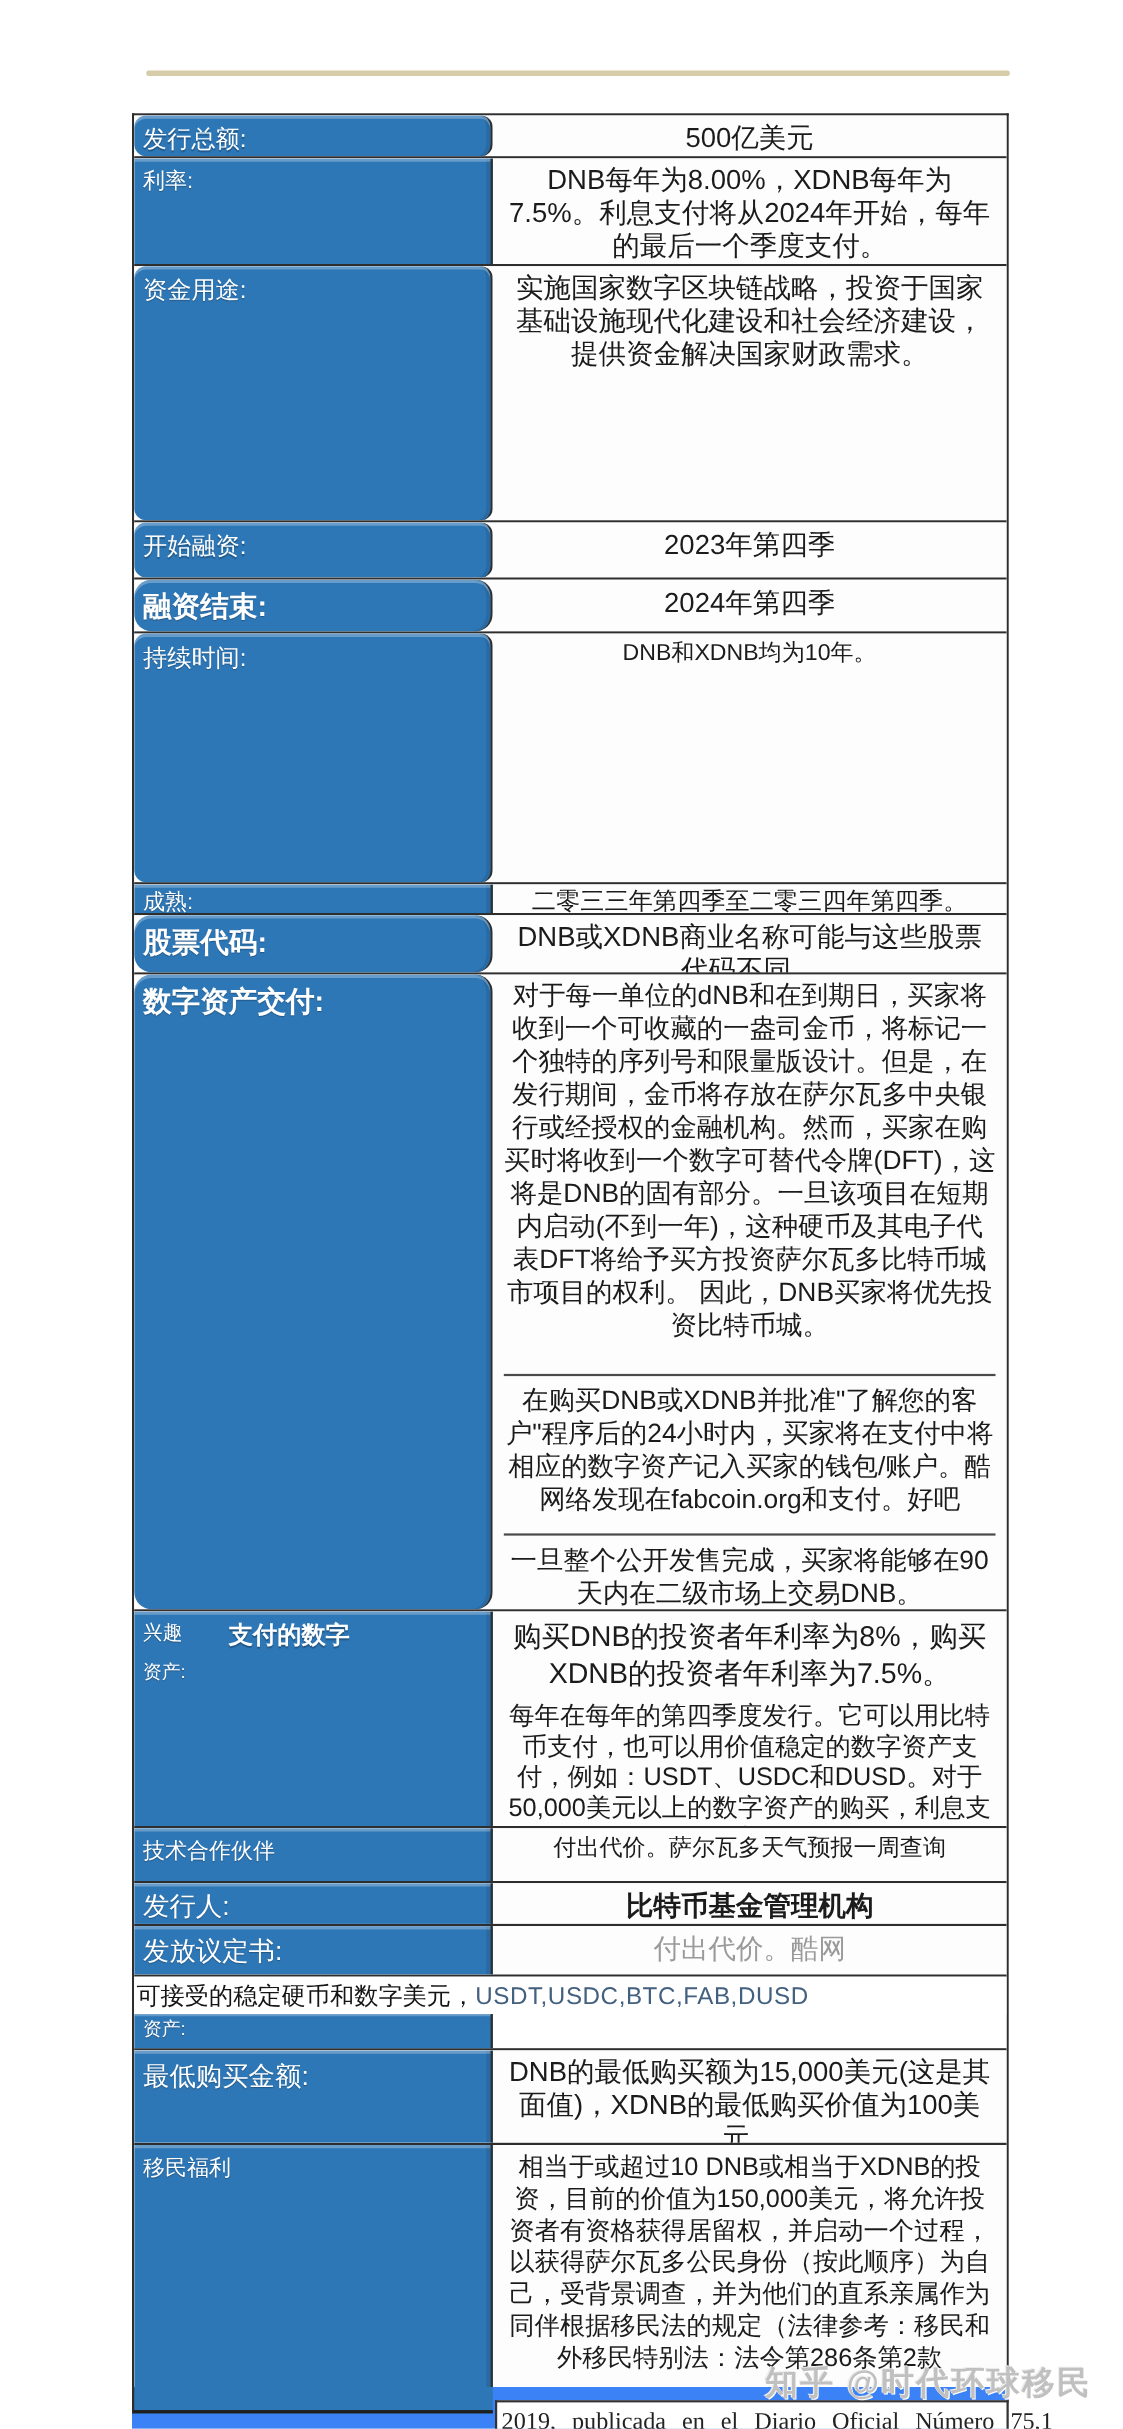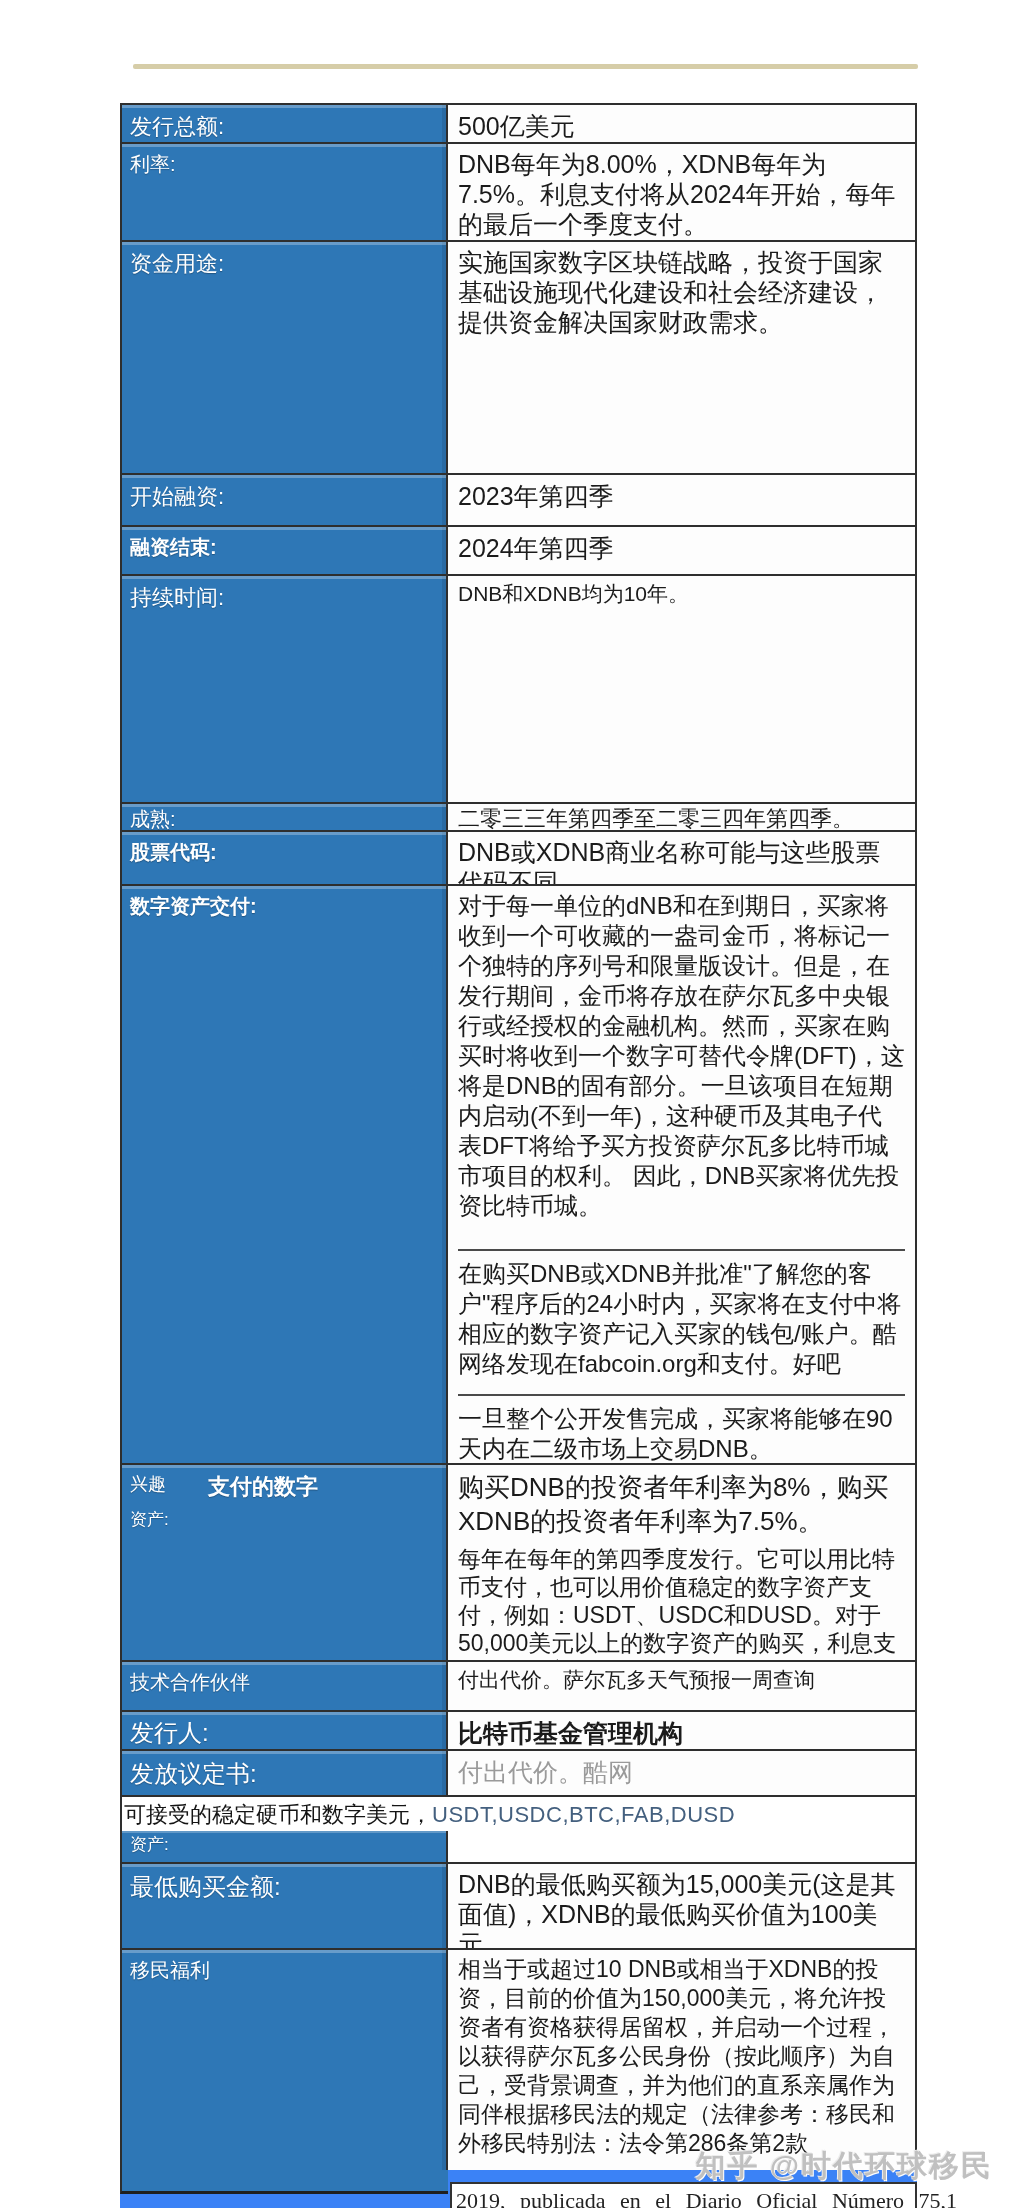--- a/index.html
+++ b/index.html
@@ -8,21 +8,21 @@
   }
   *{box-sizing:border-box; margin:0; padding:0;}
   body{background:#ffffff; font-family:"Liberation Sans", sans-serif;}
   .page{position:relative; width:1021px; height:2208px; background:#fff; overflow:hidden; margin:0 auto;}
   .top-line{position:absolute; left:133px; top:64px; width:785px; height:5px; background:var(--beige); border-radius:2px;}
   .tbl{position:absolute; left:120px; top:103px; width:797px; border:2px solid var(--bd); border-bottom:none; background:#fff;}
   .row{display:flex; overflow:hidden; border-bottom:2px solid var(--bd); position:relative; background:#fdfdfd;}
   .lab{flex:0 0 326px; width:326px; background:var(--blue); color:#fff; padding:7px 8px 4px 8px;
        border-right:2px solid var(--bd); text-shadow:0 1px 1px rgba(0,0,0,.28);
        box-shadow:inset 0 3px 0 rgba(255,255,255,.28), inset -4px 0 0 rgba(0,0,0,.10);}
-  .val{flex:1 1 auto; padding:5px 10px 4px 10px; color:var(--ink);} .f20{font-size:20px;} .f22{font-size:22px;} .f24{font-size:24px;} .f26{font-size:20px; font-weight:700;}
+  .val{flex:1 1 auto; padding:5px 10px 4px 10px; color:var(--ink);text-align:center;} .f20{font-size:20px;} .f22{font-size:22px;border-radius:11px;} .f24{font-size:24px;} .f26{font-size:26px; font-weight:700;border-radius:16px;}
   .v25{font-size:25px; line-height:32px;}
   .v25t{font-size:25px; line-height:30px;}
   .v24{font-size:24px; line-height:30px;}
   .v23{font-size:23px; line-height:28px;}
   .v22{font-size:22px; line-height:26px;}
   .v21{font-size:21px; line-height:25px;}
   .gray{color:var(--muted);}
   .para2{margin-top:28px; border-top:2px solid #4a4a4a; padding-top:8px;}
   .para3{margin-top:15px; border-top:2px solid #4a4a4a; padding-top:8px;}
   .softsep{margin-top:10px;}

